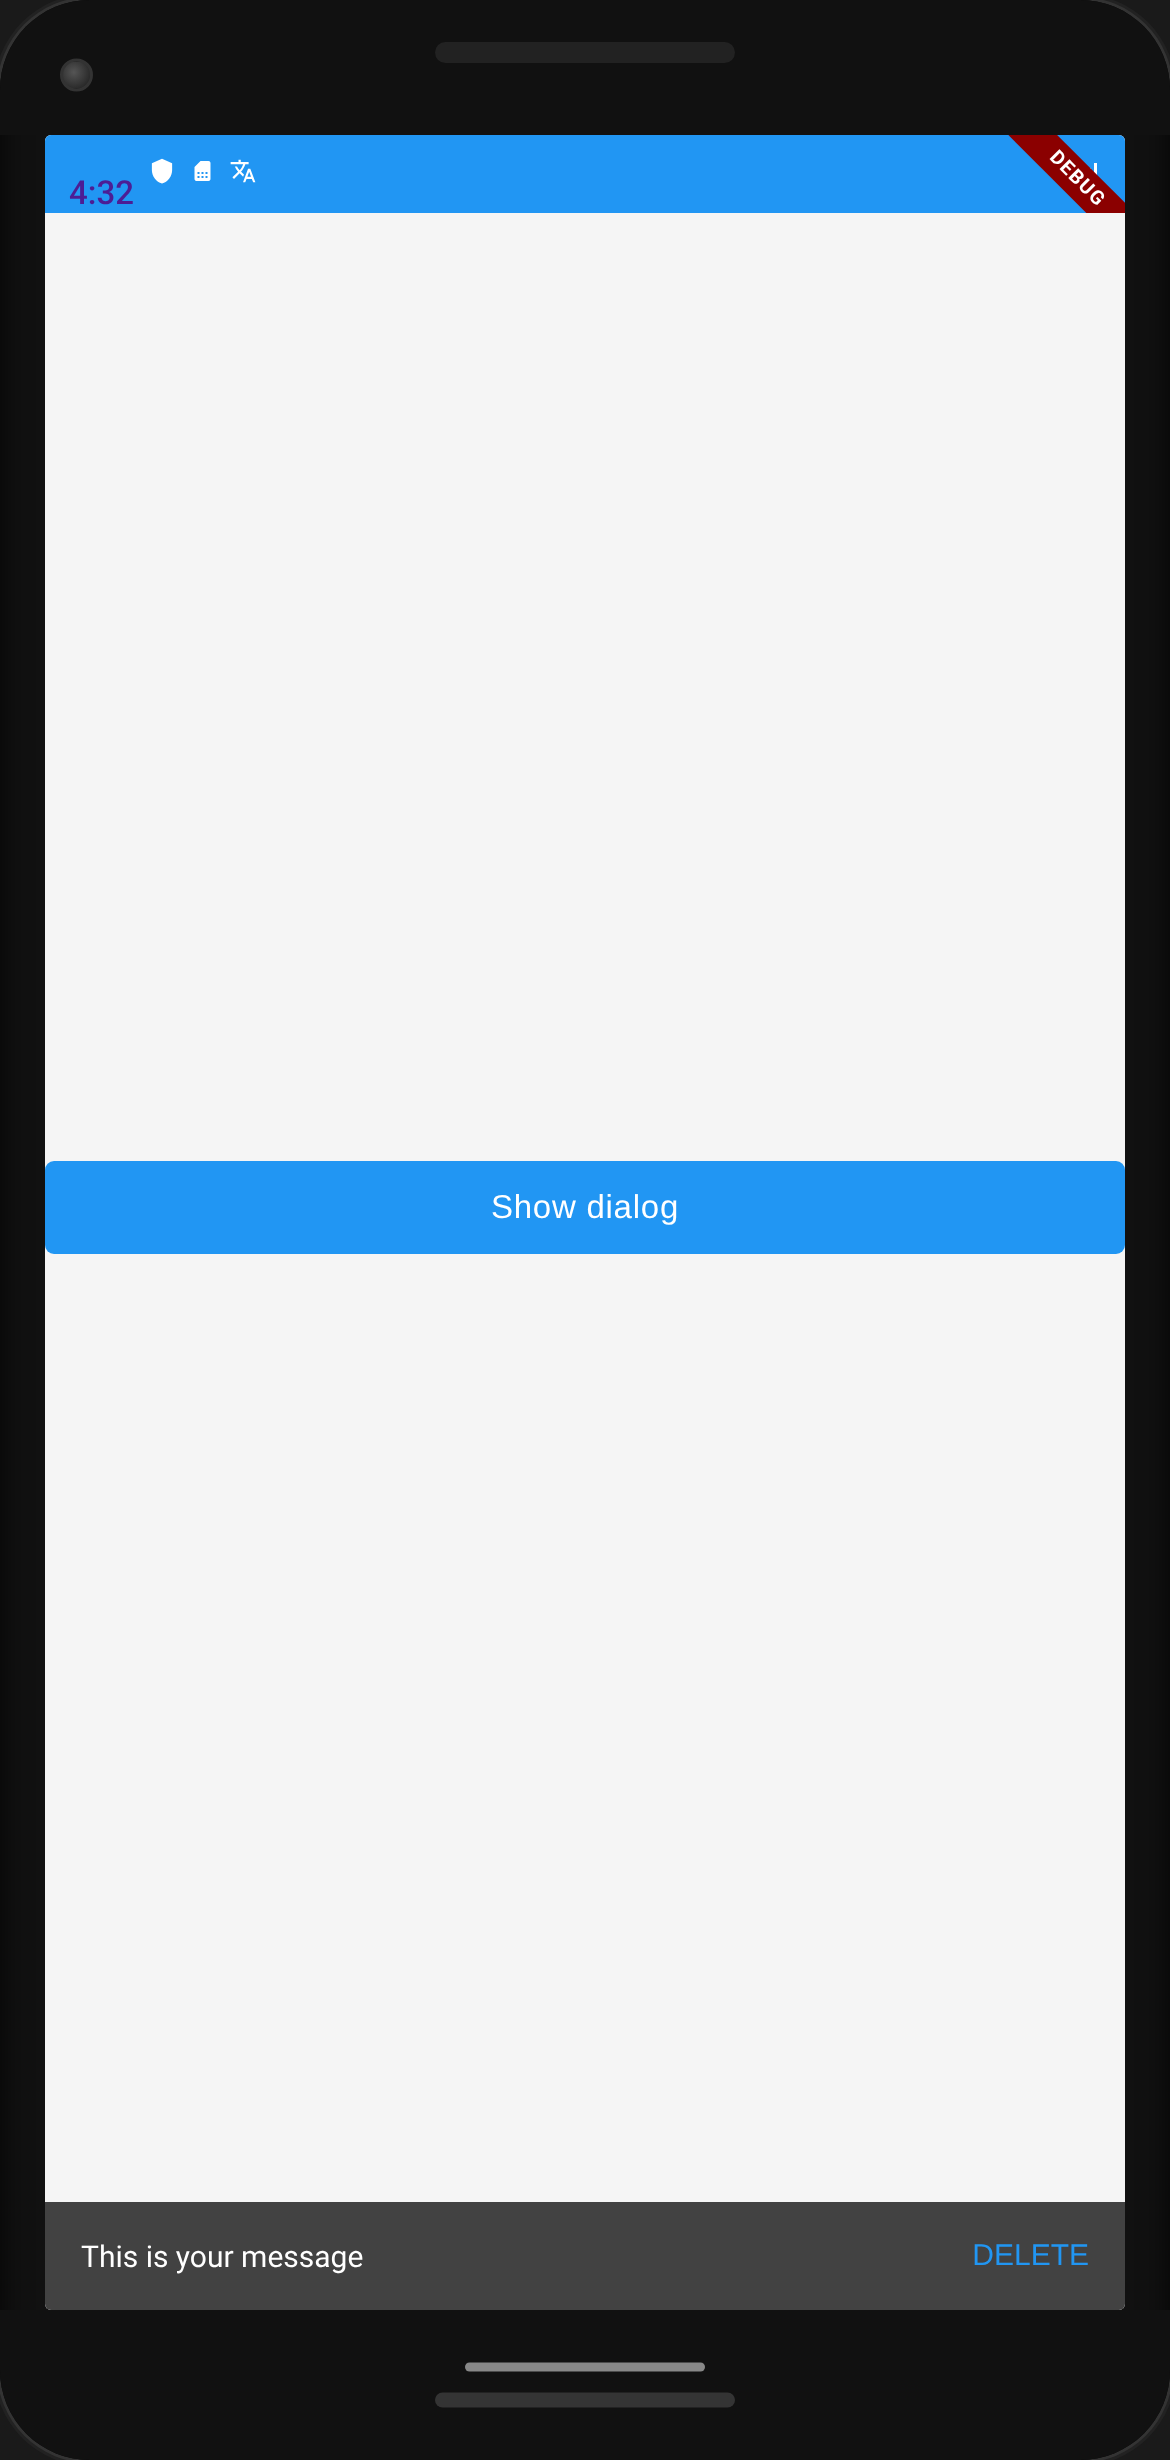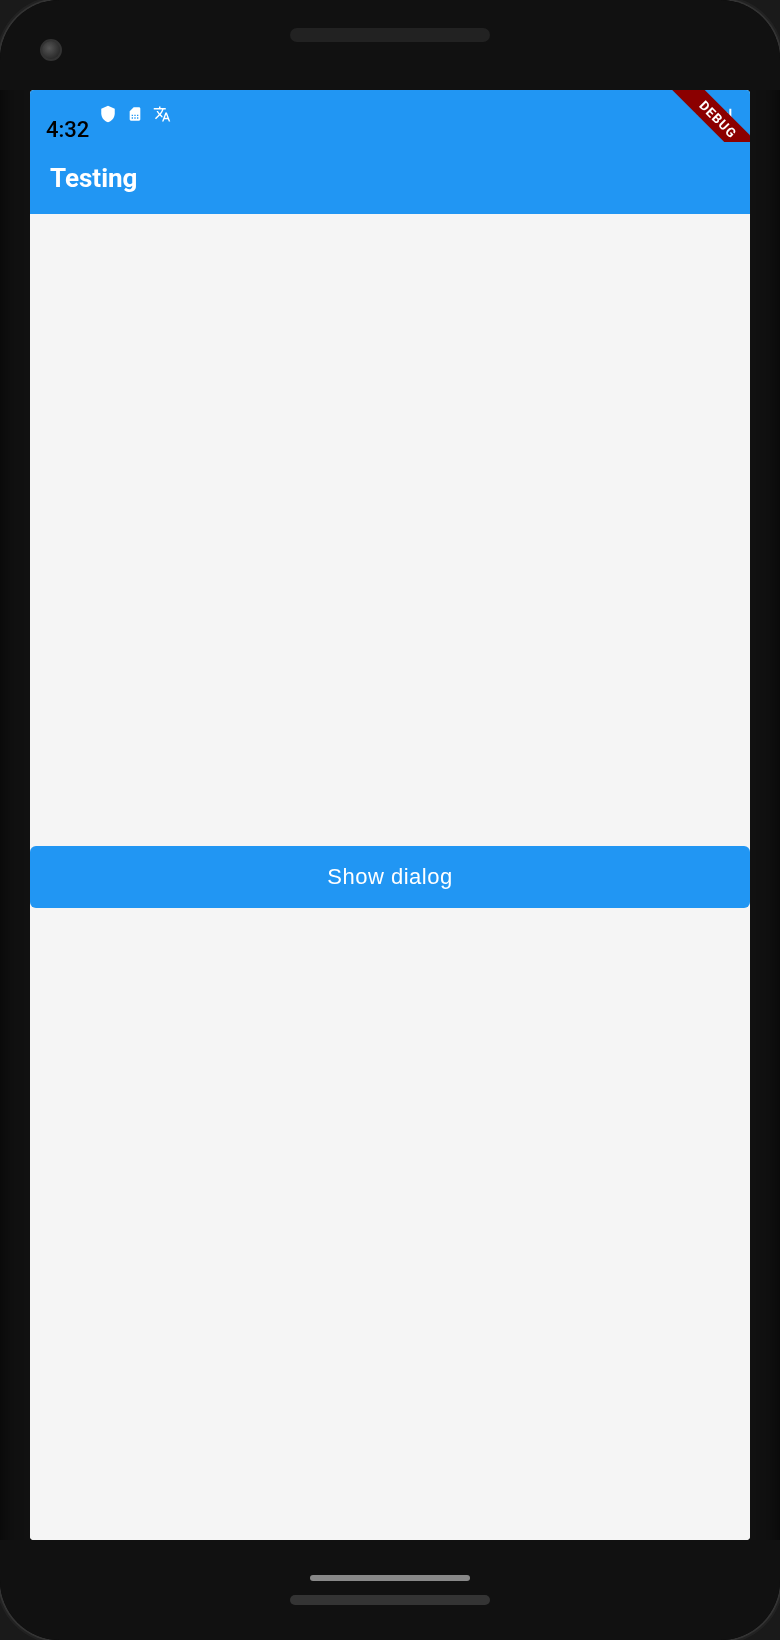--- a/index.html
+++ b/index.html
@@ -96,21 +96,21 @@
       overflow: hidden;
     }
 
     .status-left {
       display: flex;
       align-items: center;
       gap: 10px;
     }
 
     .status-time {
-      color: #000000;
+      color: #4c1d95;
       font-size: 22px;
       font-weight: 500;
       margin-top: 27px;
     }
 
     .status-icon {
       color: white;
       font-size: 18px;
     }
 
@@ -286,28 +286,29 @@
             <path d="M17 4h3v16h-3zM5 14h3v6H5zm6-5h3v11h-3z"></path>
           </svg>
         </span>
       </div>
 
       <div class="debug-badge">
         <div class="debug-badge-inner">DEBUG</div>
       </div>
     </div>
 
-    <div class="app-bar">
-      <span class="app-title">Testing</span>
-    </div>
 
     <div class="main-content">
       <button class="show-dialog-btn">Show dialog</button>
     </div>
 
+    <div class="snackbar">
+      <span class="snackbar-message">This is your message</span>
+      <button class="snackbar-action">Delete</button>
+    </div>
 
   </div>
 
   <div class="bottom-area">
     <div class="home-indicator"></div>
     <div class="nav-pill"></div>
   </div>
 
 </div>
 

